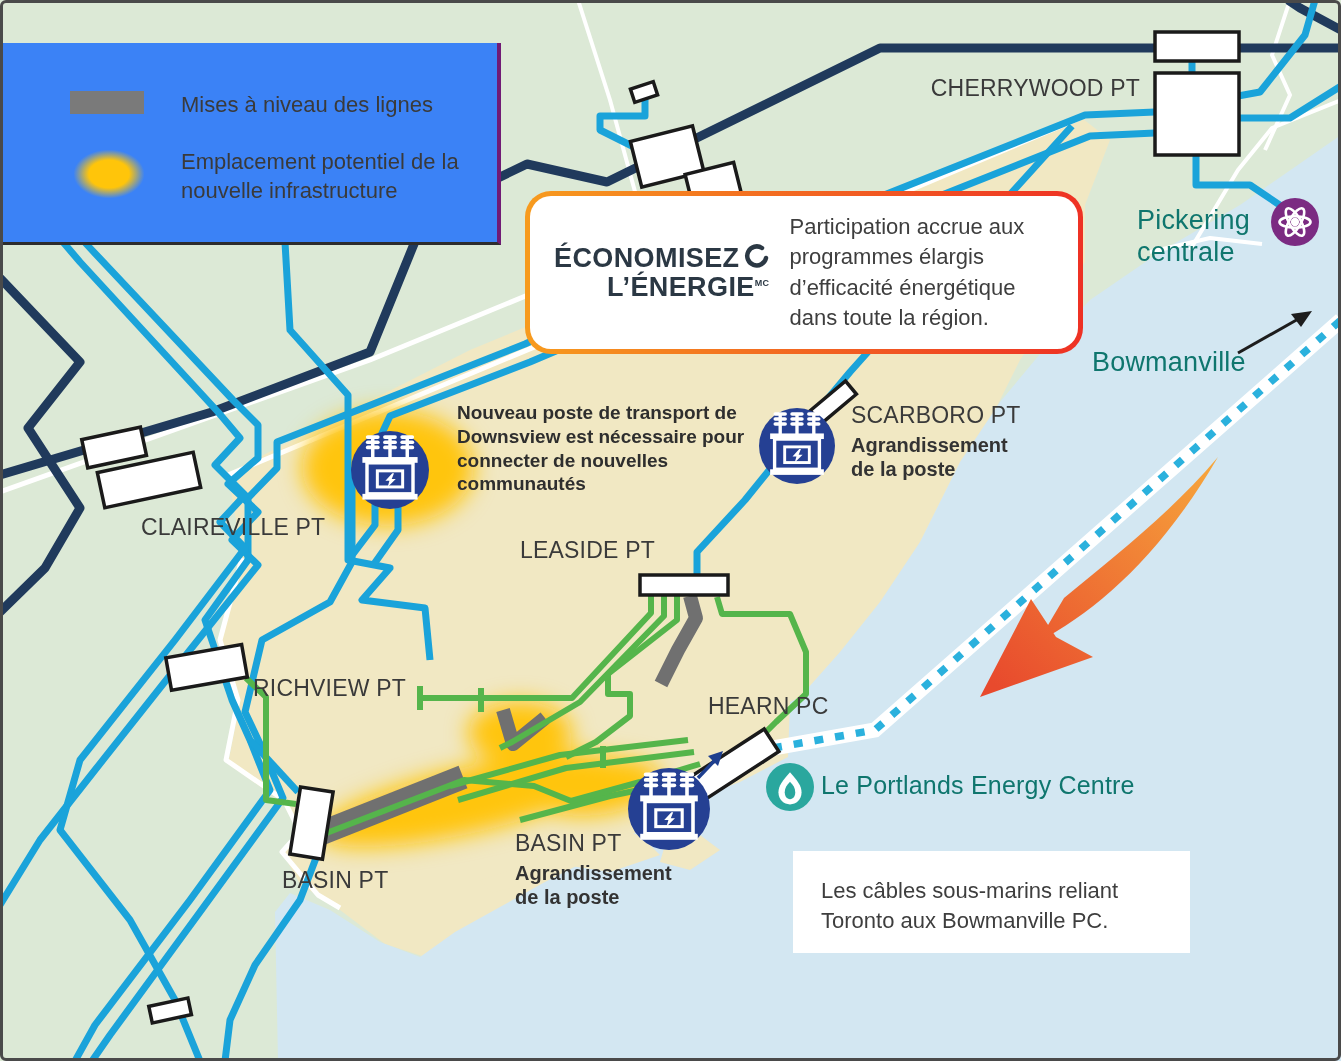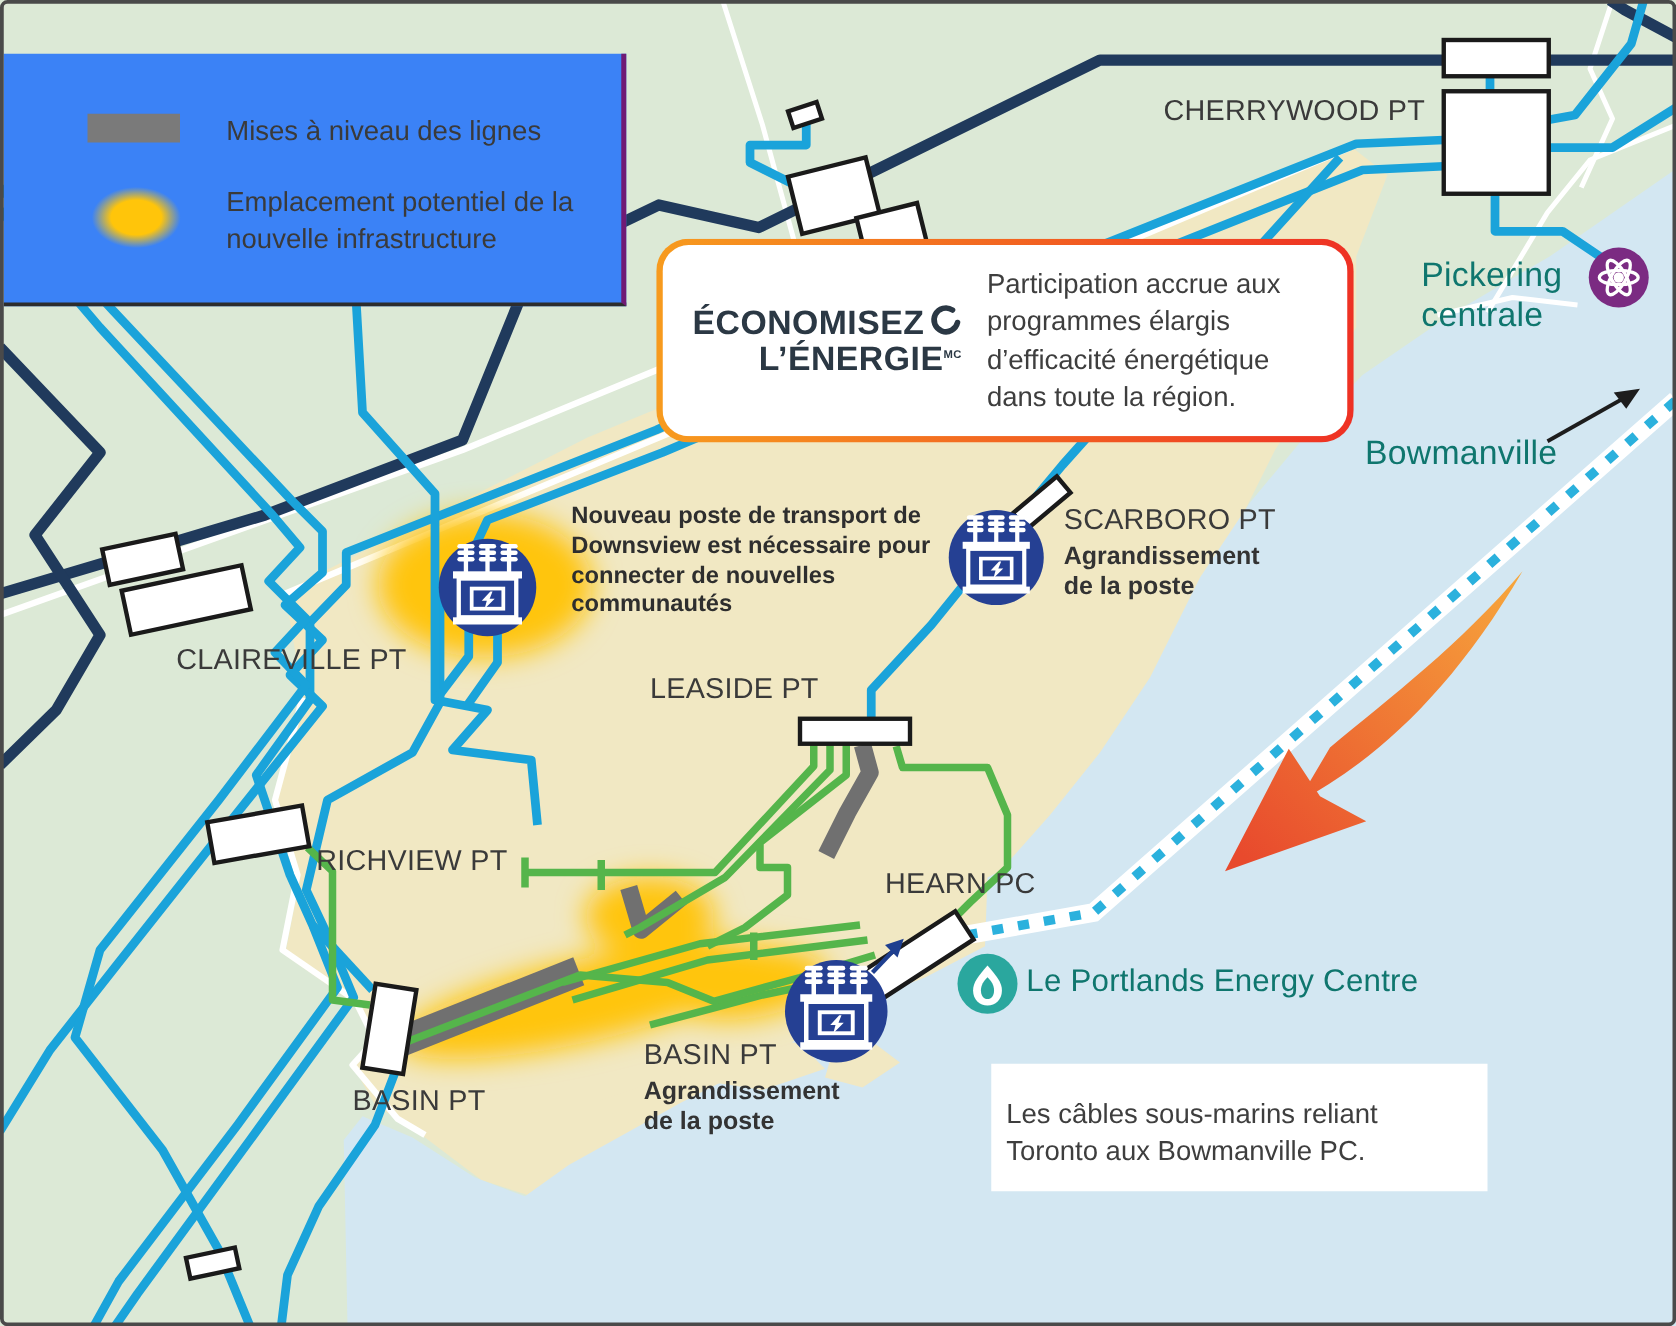--- a/index.html
+++ b/index.html
@@ -20,21 +20,21 @@
   .legend-text{position:absolute;left:178px;font-size:22px;color:#3a3a3a;line-height:1.32;width:300px;}
   .callout{position:absolute;left:525px;top:191px;width:558px;height:163px;border-radius:26px;z-index:20;
     border:5px solid transparent;
     background:linear-gradient(#fff,#fff) padding-box, linear-gradient(90deg,#f79b1e,#ee3124) border-box;
     display:flex;align-items:center;gap:20px;padding:14px 24px;box-sizing:border-box;}
   .logo{width:232px;text-align:right;font-size:27px;font-weight:700;color:#2b3844;line-height:1.04;letter-spacing:.4px;}
   .logo-l1{display:flex;justify-content:flex-end;align-items:center;}
   .logo-tm{font-size:9px;vertical-align:super;font-weight:700;}
   .callout-text{font-size:22px;color:#3e3e3e;line-height:1.38;width:300px;}
   .notebox{position:absolute;left:793px;top:851px;width:397px;height:102px;background:#fff;z-index:20;
-    box-sizing:border-box;padding:25px 12px;font-size:22px;color:#3e3e3e;line-height:1.35;}
+    box-sizing:border-box;padding:25px 28px;font-size:22px;color:#3e3e3e;line-height:1.35;}
 </style>
 </head>
 <body>
 
 <div class="canvas">
 
 <svg class="map-svg" width="1341" height="1061" viewBox="0 0 1341 1061">
   <defs>
     <filter id="blur10" x="-60%" y="-60%" width="220%" height="220%">
           <feGaussianBlur stdDeviation="11"></feGaussianBlur>

